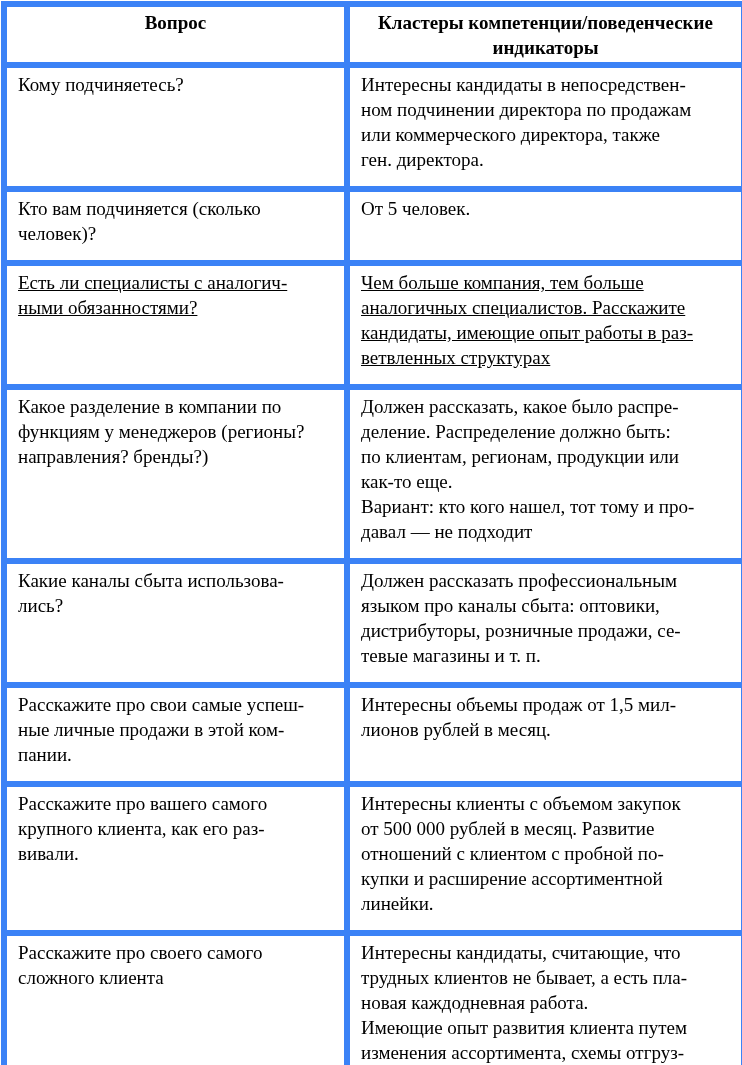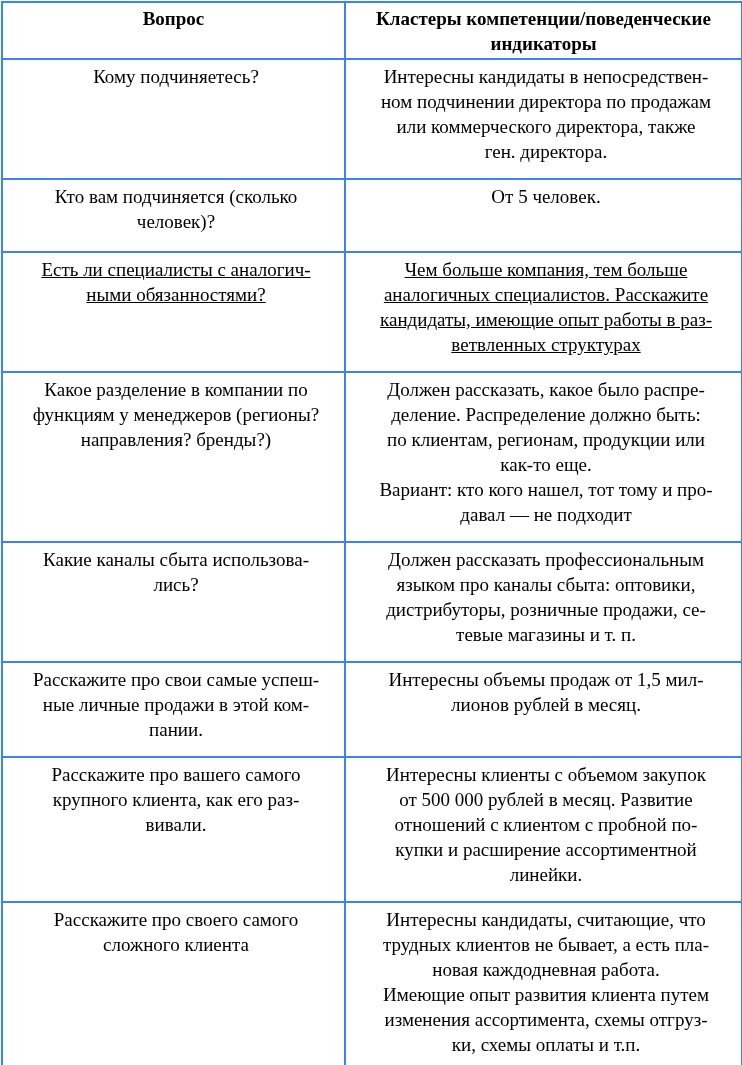--- a/index.html
+++ b/index.html
@@ -8,31 +8,31 @@
     background:#fff;overflow:hidden;
   }
   table.qa-table{
     border-collapse:collapse;table-layout:fixed;
     width:740px;margin:1px 0 0 1px;
     background:#fff;
   }
   .qa-table col.c-question{width:343px;}
   .qa-table col.c-indicator{width:397px;}
   .qa-table th,.qa-table td{
-    border:2px solid #3b82f6;
+    border:6px solid #3b82f6;
     vertical-align:top;
     color:#000;
     font-family:"Liberation Serif","DejaVu Serif",serif;
     font-size:19px;
     line-height:25px;
     white-space:pre-line;
     overflow:hidden;
     box-sizing:border-box;
   }
-  .qa-table td{padding:4px 6px 14px 11px;text-align:center;}
+  .qa-table td{padding:4px 6px 14px 11px;}
   .qa-table th{
     font-weight:bold;
     text-align:center;
     padding:3px 4px 2px 4px;
     line-height:25px;
   }
   tr.h52{height:52px;}  tr.h106{height:106px;} tr.h59{height:73px;border-radius:16px;}
   tr.h101{height:101px;text-decoration:underline;} tr.h157{height:157px;margin-left:48px;} tr.h78a{height:78px;}
   tr.h114{height:114px;} tr.h78b{height:78px;margin-top:48px;}  tr.h130{height:130px;}
   tr.h153{height:153px;} tr.h37{height:37px;}

